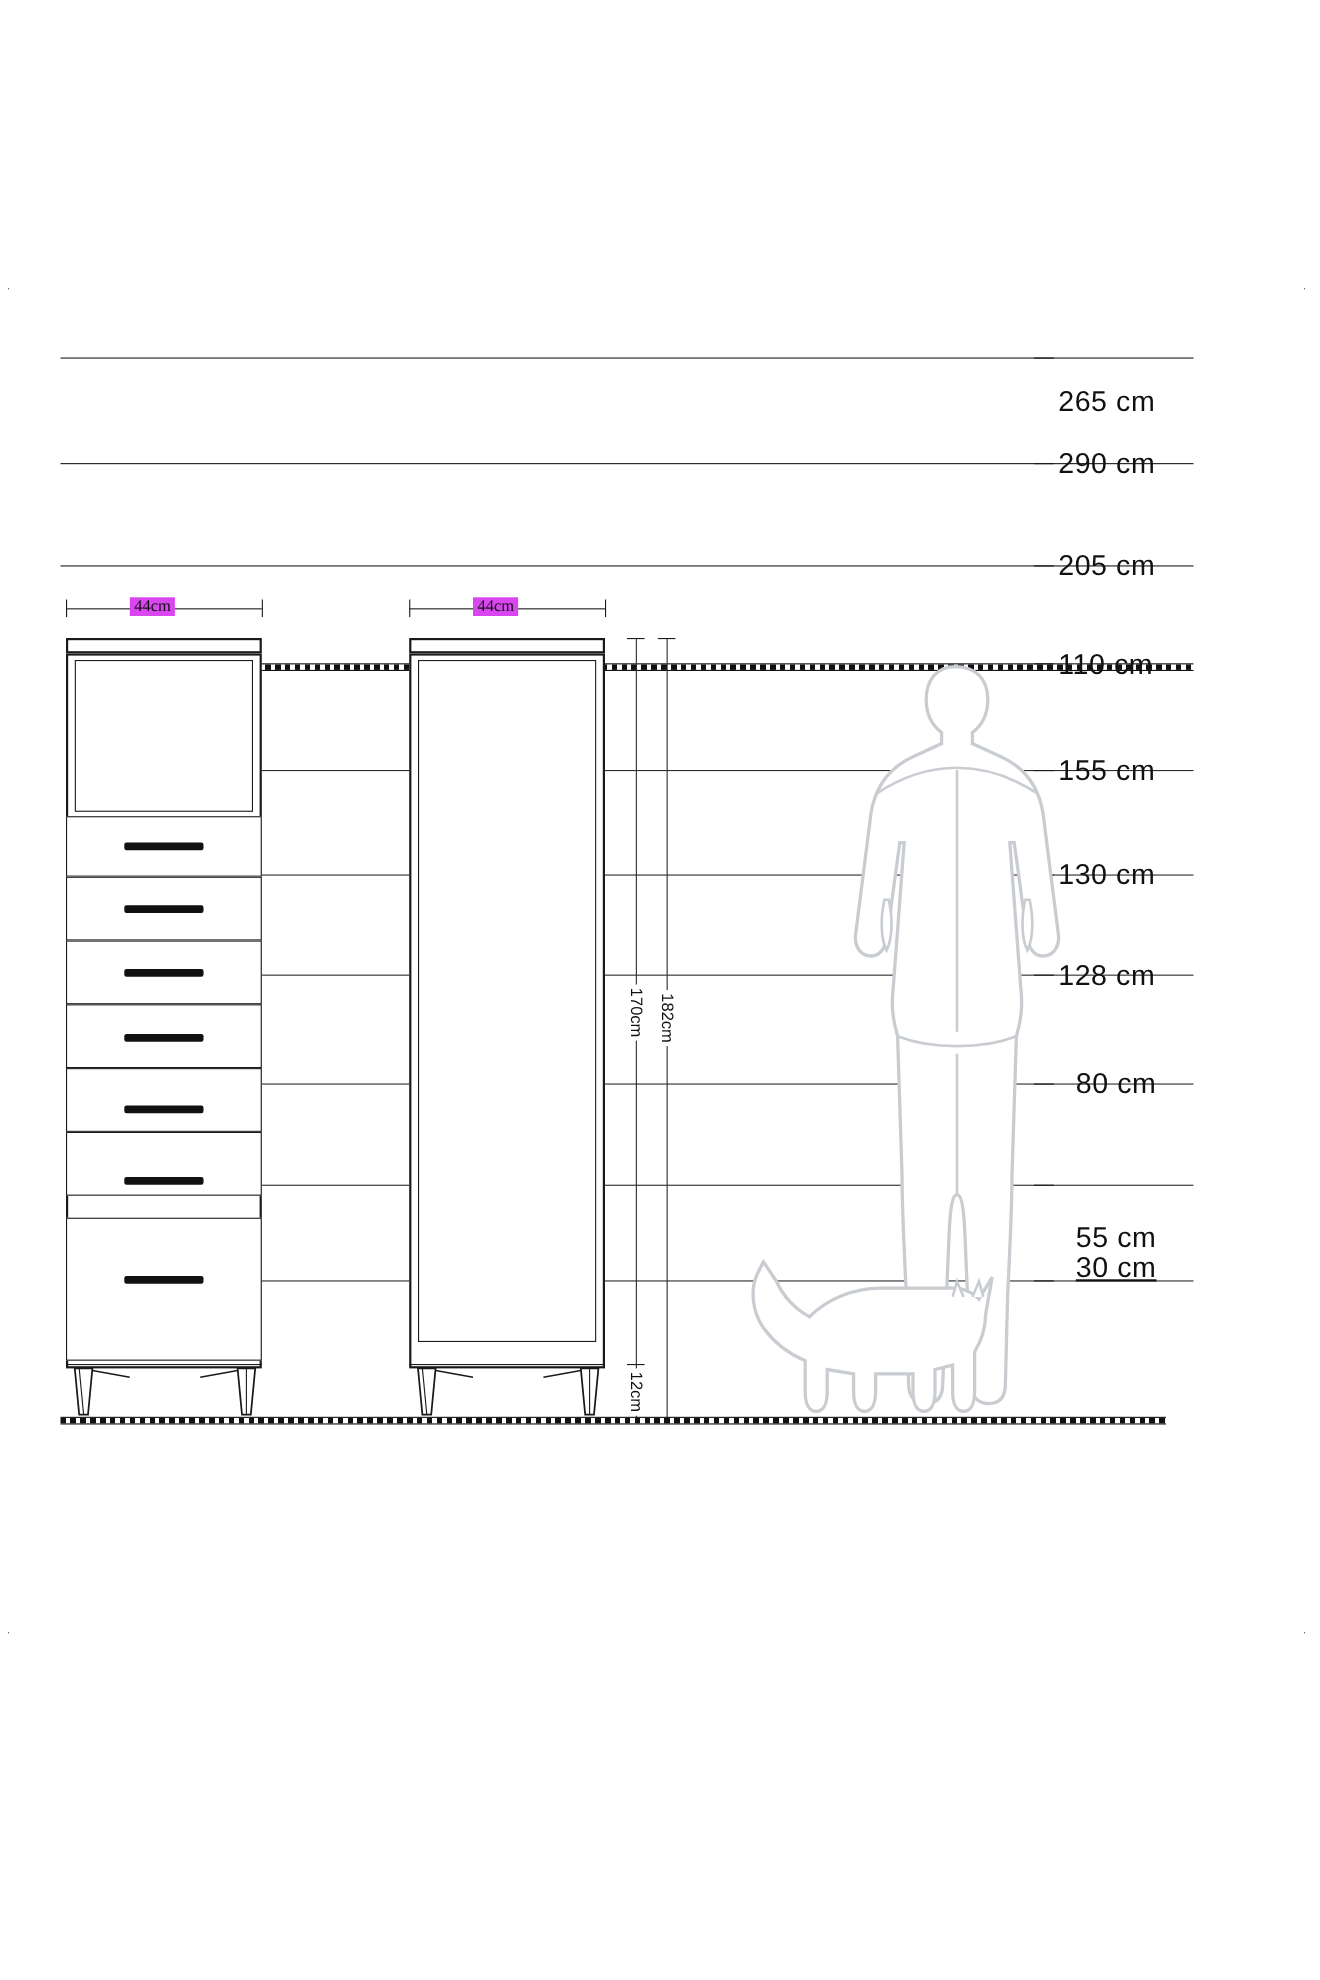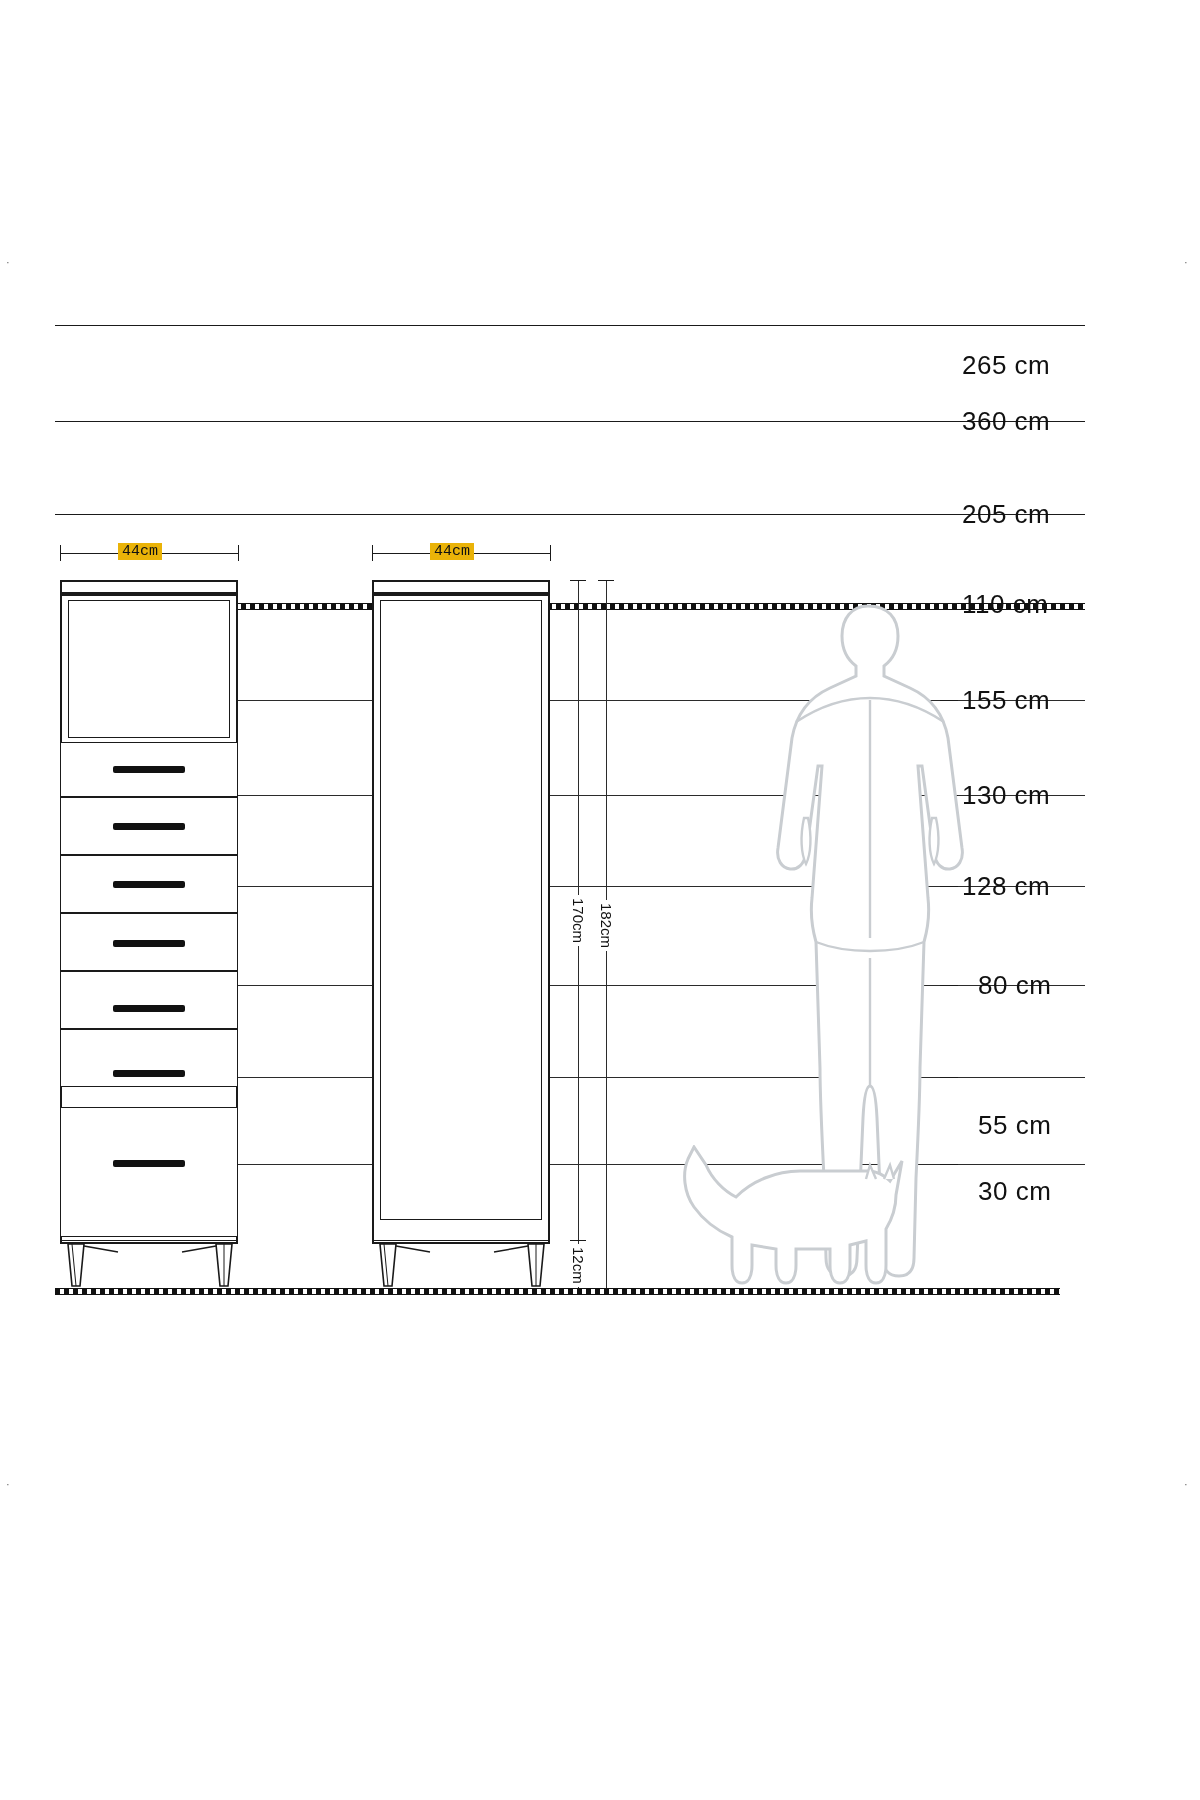--- a/index.html
+++ b/index.html
@@ -38,22 +38,22 @@
   .cab{position:absolute;box-sizing:border-box;border:2px solid #1a1a1a;background:#fff;}
   .cab-top{position:absolute;box-sizing:border-box;border:2px solid #1a1a1a;background:#fff;}
   .drawer{position:absolute;box-sizing:border-box;border:1.6px solid #1a1a1a;background:#fff;}
   .handle{position:absolute;background:#111;border-radius:2px;}
   .glass{position:absolute;box-sizing:border-box;border:1.4px solid #1a1a1a;background:#fff;}
 
   
   .dimline{position:absolute;height:0;border-top:1.3px solid #1a1a1a;}
   .dimcap{position:absolute;width:0;border-left:1.3px solid #1a1a1a;}
   .dimtext{
-    position:absolute;font-size:15px;background:#eab308;padding:0 4px;color:#111;
-    font-family:Liberation Mono, monospace;white-space:nowrap;text-align:right;
+    position:absolute;font-size:15px;background:#d946ef;padding:0 4px;color:#111;
+    font-family:Liberation Serif, serif;white-space:nowrap;text-align:right;
   }
   .vdimtext{
     position:absolute;font-size:15px;color:#111;background:#fff;padding:3px 0;
     font-family:"Liberation Sans",sans-serif;white-space:nowrap;
     writing-mode:vertical-rl;text-orientation:mixed;
   }
 
   .corner-mark{position:absolute;font-size:11px;color:#666;}
 
   svg{display:block;}
@@ -86,29 +86,29 @@
   <div class="tick" style="left:940px;top:514px;"></div>
   <div class="tick" style="left:940px;top:603px;"></div>
   <div class="tick" style="left:940px;top:700px;"></div>
   <div class="tick" style="left:940px;top:795px;"></div>
   <div class="tick" style="left:940px;top:886px;"></div>
   <div class="tick" style="left:940px;top:985px;"></div>
   <div class="tick" style="left:940px;top:1077px;"></div>
   <div class="tick" style="left:940px;top:1164px;"></div>
 
   <div class="scale-label" style="left:962px;top:310px;margin-top:40px;">265 cm</div>
-  <div class="scale-label" style="left:962px;top:406px;">360 cm</div>
+  <div class="scale-label" style="left:962px;top:406px;">290 cm</div>
   <div class="scale-label" style="left:962px;top:499px;">205 cm</div>
   <div class="scale-label" style="left:962px;top:589px;">110 cm</div>
   <div class="scale-label" style="left:962px;top:685px;">155 cm</div>
   <div class="scale-label" style="left:962px;top:780px;">130 cm</div>
   <div class="scale-label" style="left:962px;top:871px;">128 cm</div>
   <div class="scale-label" style="left:978px;top:970px;">80 cm</div>
   <div class="scale-label" style="left:978px;top:1062px;margin-top:48px;">55 cm</div>
-  <div class="scale-label" style="left:978px;top:1176px;">30 cm</div>
+  <div class="scale-label" style="left:978px;top:1137px;text-decoration:underline;">30 cm</div>
 
   <div class="dimline" style="left:60px;width:178px;top:553px;"></div>
   <div class="dimcap" style="left:60px;top:545px;height:16px;"></div>
   <div class="dimcap" style="left:238px;top:545px;height:16px;"></div>
   <div class="dimtext" style="left:118px;top:543px;">44cm</div>
 
   <div class="dimline" style="left:372px;width:178px;top:553px;"></div>
   <div class="dimcap" style="left:372px;top:545px;height:16px;"></div>
   <div class="dimcap" style="left:550px;top:545px;height:16px;"></div>
   <div class="dimtext" style="left:430px;top:543px;">44cm</div>

